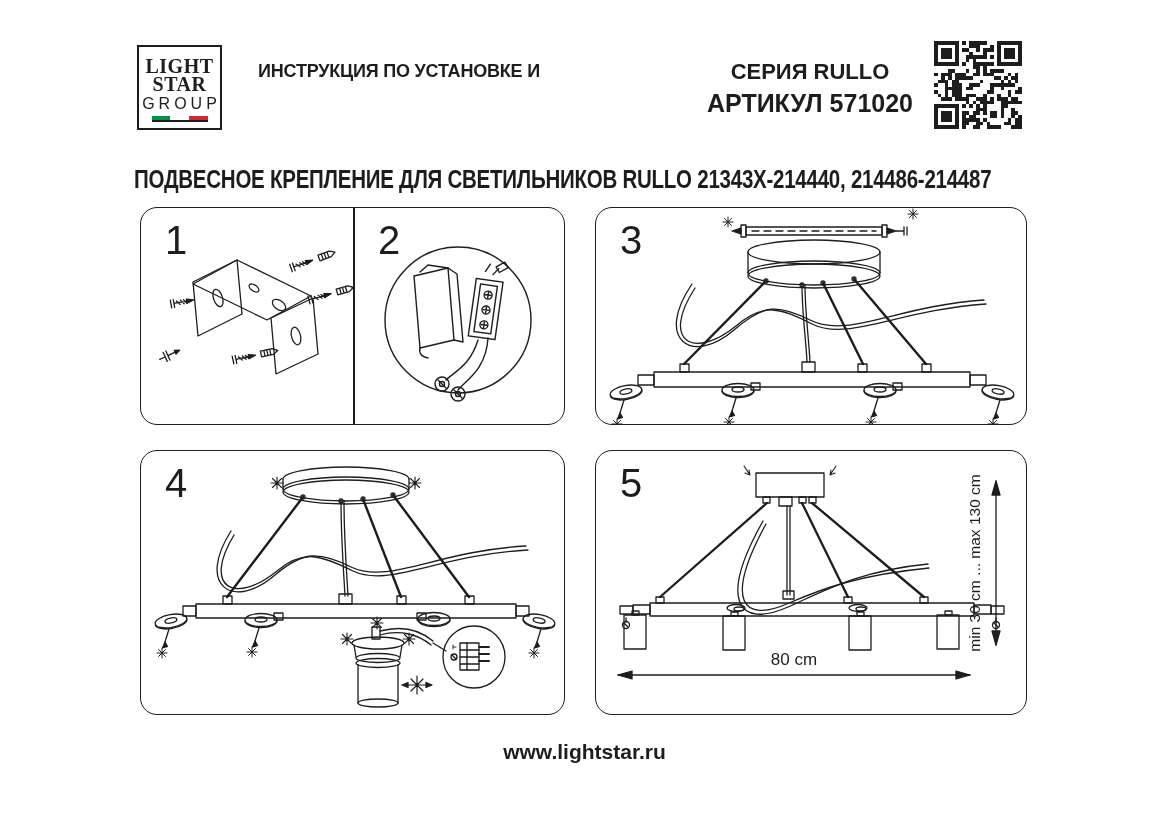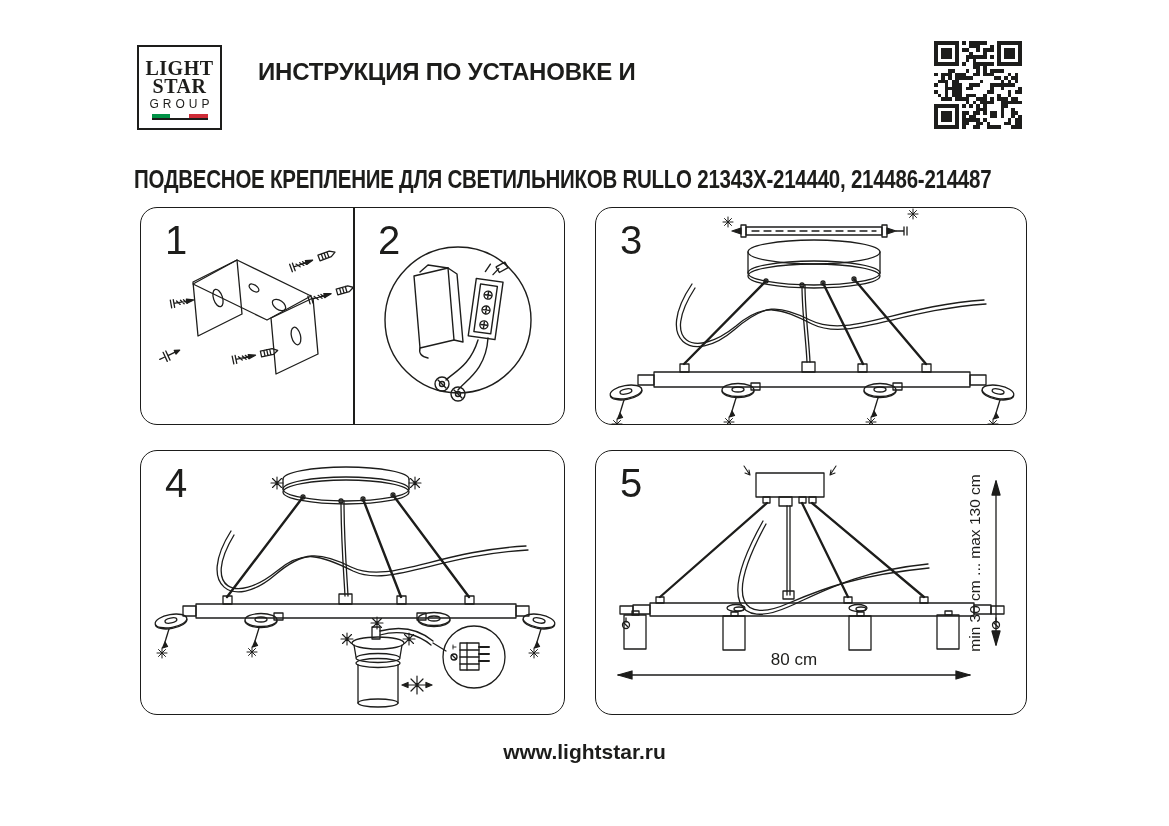--- a/index.html
+++ b/index.html
@@ -23,32 +23,32 @@
     display:flex;flex-direction:column;align-items:center;justify-content:center;
     padding-top:4px;
   }
   .logo .l1,.logo .l2{
     font-family:"Liberation Serif","DejaVu Serif",serif;
     font-weight:700;line-height:0.92;letter-spacing:0.5px;
   }
   .logo .l1{font-size:20px;}
   .logo .l2{font-size:20px;}
   .logo .l3{
-    font-size:12px;letter-spacing:4px;margin-top:2px;margin-left:4px;
+    font-size:16px;letter-spacing:4px;margin-top:2px;margin-left:4px;
     font-family:"Liberation Sans",sans-serif;font-weight:400;
   }
   .flag{width:56px;height:6px;display:flex;margin-top:3px;border-bottom:2px solid var(--ink);}
   .flag i{flex:1;display:block;}
   .flag .g{background:var(--flag-green);}
   .flag .w{background:#fff;}
   .flag .r{background:var(--flag-red);}
 
   .title{
     position:absolute;left:258px;top:56px;
-    font-size:24px;font-weight:700;line-height:31px;letter-spacing:-0.2px;
+    font-size:18px;font-weight:700;line-height:31px;letter-spacing:-0.2px;
   }
   .series{
     position:absolute;left:704px;top:57px;width:212px;text-align:center;
     font-weight:700;
   }
   .series .s1{font-size:22px;line-height:30px;}
   .series .s2{font-size:25px;line-height:32px;}
 
   .qr{
     position:absolute;left:930px;top:37px;width:96px;height:96px;
@@ -106,20 +106,22 @@
       <i class="w"></i>
       <i class="r"></i>
     </span>
 </div>
 
 <div class="title">
   <div>ИНСТРУКЦИЯ ПО УСТАНОВКЕ И</div>
 </div>
 
 <div class="series">
+  <div class="s1">СЕРИЯ RULLO</div>
+  <div class="s2">АРТИКУЛ 571020</div>
 </div>
 
 <div class="qr">
     <i class="b"></i>
     <i class="b"></i>
     <i class="b"></i>
     <i class="b"></i>
     <i class="b"></i>
     <i class="b"></i>
     <i class="b"></i>

